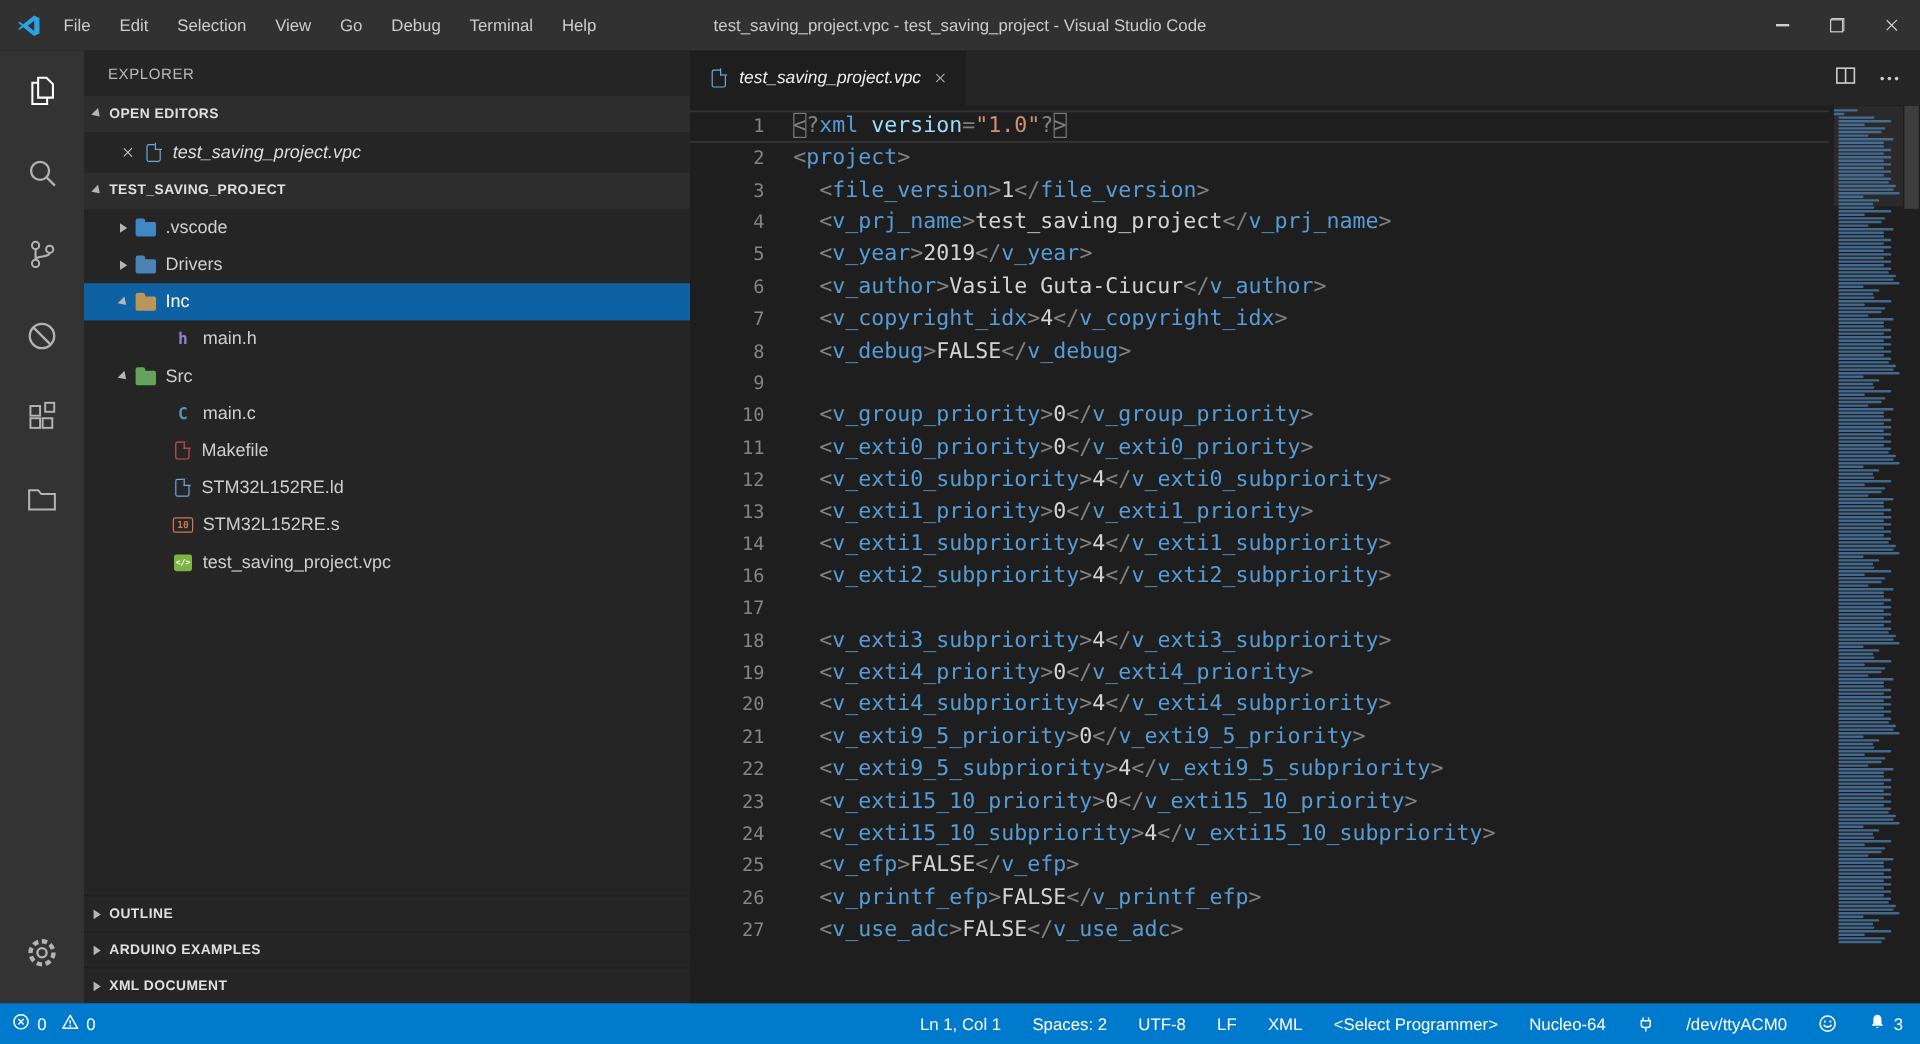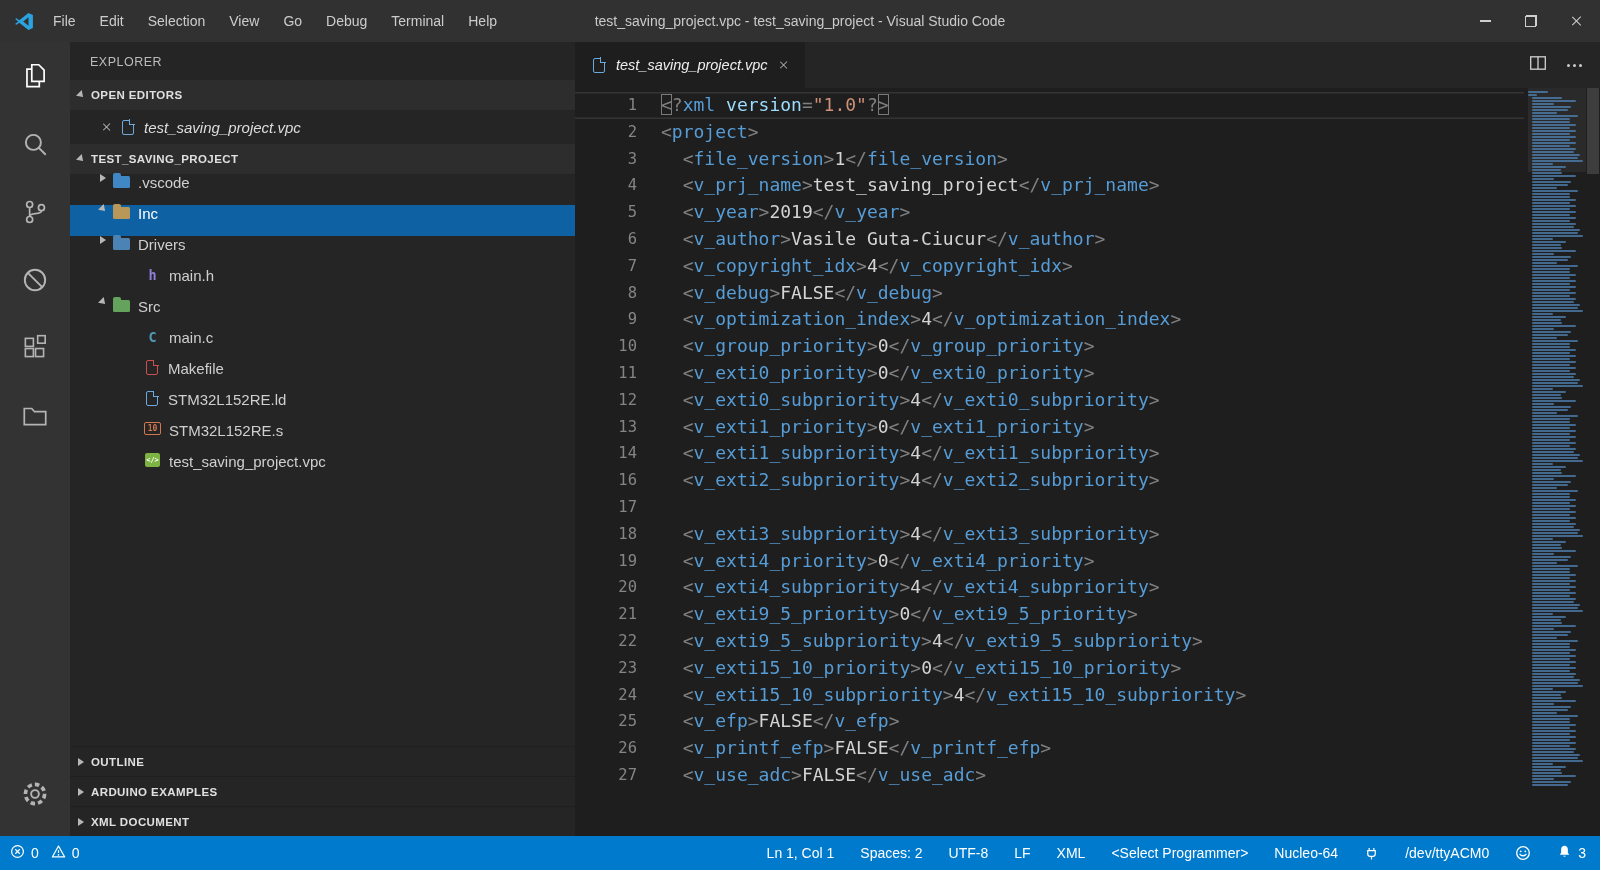--- a/index.html
+++ b/index.html
@@ -40,21 +40,21 @@
   .sidebar-title{height:38px;line-height:40px;padding-left:20px;font-size:12.5px;color:#bbbbbb;letter-spacing:.5px}
   .section-header{height:30px;display:flex;align-items:center;padding-left:8px;background:#2d2d2e;
     font-size:11.5px;font-weight:bold;color:#e0e0e0;letter-spacing:.4px}
   .section-header.plain{background:transparent;border-top:1px solid #1f1f1f}
   .tw{width:0;height:0;display:inline-block;border-top:4.5px solid transparent;border-bottom:4.5px solid transparent;
     border-left:6px solid #b6b6b6;margin-right:7px;flex:0 0 auto}
   .tw.expanded{transform:rotate(45deg)}
   .oe-item{height:34px;display:flex;align-items:center;padding-left:30px;font-size:15px;color:#dddddd}
   .oe-item .name{font-style:italic;margin-left:8px}
   .tree{display:flex;flex-direction:column}
-  .tree-row{height:31px;display:flex;align-items:flex-start;font-size:15px;color:#cfcfcf;cursor:pointer}
+  .tree-row{height:31px;display:flex;align-items:center;font-size:15px;color:#cfcfcf;cursor:pointer}
   .tree-row.folder{padding-left:30px}
   .tree-row.file{padding-left:74px}
   .tree-row.selected{background:#0e62a3;color:#ffffff}
   .tree-label{margin-left:8px;white-space:nowrap}
   .sidebar-fill{flex:1}
   .sidebar-bottom .section-header{height:30px}
 
   
   .folder-icon{position:relative;width:17px;height:12px;background:var(--fc,#3f87c5);border-radius:1.5px;flex:0 0 auto;margin-top:2px}
   .folder-icon::before{content:"";position:absolute;top:-3px;left:0;width:8px;height:4px;background:var(--fc,#3f87c5);border-radius:2px 2px 0 0}
@@ -206,29 +206,29 @@
         <span class="tw expanded"></span>
         <span>TEST_SAVING_PROJECT</span>
       </div>
 
       <div class="tree">
         <div class="tree-row folder">
           <span class="tw"></span>
           <span class="folder-icon" style="--fc:#3f87c5"></span>
           <span class="tree-label">.vscode</span>
         </div>
+        <div class="tree-row folder">
+          <span class="tw"></span>
+          <span class="folder-icon" style="--fc:#4b84b4"></span>
+          <span class="tree-label">Drivers</span>
+        </div>
         <div class="tree-row folder selected">
           <span class="tw expanded"></span>
           <span class="folder-icon" style="--fc:#b99759"></span>
           <span class="tree-label">Inc</span>
-        </div>
-        <div class="tree-row folder">
-          <span class="tw"></span>
-          <span class="folder-icon" style="--fc:#4b84b4"></span>
-          <span class="tree-label">Drivers</span>
         </div>
         <div class="tree-row file">
           <span class="letter-icon" style="color:#8f7ed6">h</span>
           <span class="tree-label">main.h</span>
         </div>
         <div class="tree-row folder">
           <span class="tw expanded"></span>
           <span class="folder-icon" style="--fc:#63a35c"></span>
           <span class="tree-label">Src</span>
         </div>
@@ -297,21 +297,21 @@
       <div class="editor">
         <div class="code">
             <div class="cl current"><span class="ln">1</span><span class="lc"><span class="tk p boxed">&lt;</span><span class="tk p">?</span><span class="tk tag">xml</span><span class="tk plain"> </span><span class="tk attr">version</span><span class="tk p">=</span><span class="tk str">"1.0"</span><span class="tk p">?</span><span class="tk p boxed">&gt;</span></span></div>
             <div class="cl"><span class="ln">2</span><span class="lc"><span class="tk p">&lt;</span><span class="tk tag">project</span><span class="tk p">&gt;</span></span></div>
             <div class="cl"><span class="ln">3</span><span class="lc"><span class="tk plain">  </span><span class="tk p">&lt;</span><span class="tk tag">file_version</span><span class="tk p">&gt;</span><span class="tk txt">1</span><span class="tk p">&lt;/</span><span class="tk tag">file_version</span><span class="tk p">&gt;</span></span></div>
             <div class="cl"><span class="ln">4</span><span class="lc"><span class="tk plain">  </span><span class="tk p">&lt;</span><span class="tk tag">v_prj_name</span><span class="tk p">&gt;</span><span class="tk txt">test_saving_project</span><span class="tk p">&lt;/</span><span class="tk tag">v_prj_name</span><span class="tk p">&gt;</span></span></div>
             <div class="cl"><span class="ln">5</span><span class="lc"><span class="tk plain">  </span><span class="tk p">&lt;</span><span class="tk tag">v_year</span><span class="tk p">&gt;</span><span class="tk txt">2019</span><span class="tk p">&lt;/</span><span class="tk tag">v_year</span><span class="tk p">&gt;</span></span></div>
             <div class="cl"><span class="ln">6</span><span class="lc"><span class="tk plain">  </span><span class="tk p">&lt;</span><span class="tk tag">v_author</span><span class="tk p">&gt;</span><span class="tk txt">Vasile Guta-Ciucur</span><span class="tk p">&lt;/</span><span class="tk tag">v_author</span><span class="tk p">&gt;</span></span></div>
             <div class="cl"><span class="ln">7</span><span class="lc"><span class="tk plain">  </span><span class="tk p">&lt;</span><span class="tk tag">v_copyright_idx</span><span class="tk p">&gt;</span><span class="tk txt">4</span><span class="tk p">&lt;/</span><span class="tk tag">v_copyright_idx</span><span class="tk p">&gt;</span></span></div>
             <div class="cl"><span class="ln">8</span><span class="lc"><span class="tk plain">  </span><span class="tk p">&lt;</span><span class="tk tag">v_debug</span><span class="tk p">&gt;</span><span class="tk txt">FALSE</span><span class="tk p">&lt;/</span><span class="tk tag">v_debug</span><span class="tk p">&gt;</span></span></div>
-            <div class="cl"><span class="ln">9</span><span class="lc"><span class="tk plain">  </span><span class="tk p">&lt;</span><span class="tk tag">v_optimization_index</span><span class="tk p">&gt;</span><span class="tk txt">4</span><span class="tk p">&lt;/</span><span class="tk tag">v_optimization_index</span><span class="tk p">&gt;</span></span></div>
+            <div class="cl"><span class="ln">9</span></div>
             <div class="cl"><span class="ln">10</span><span class="lc"><span class="tk plain">  </span><span class="tk p">&lt;</span><span class="tk tag">v_group_priority</span><span class="tk p">&gt;</span><span class="tk txt">0</span><span class="tk p">&lt;/</span><span class="tk tag">v_group_priority</span><span class="tk p">&gt;</span></span></div>
             <div class="cl"><span class="ln">11</span><span class="lc"><span class="tk plain">  </span><span class="tk p">&lt;</span><span class="tk tag">v_exti0_priority</span><span class="tk p">&gt;</span><span class="tk txt">0</span><span class="tk p">&lt;/</span><span class="tk tag">v_exti0_priority</span><span class="tk p">&gt;</span></span></div>
             <div class="cl"><span class="ln">12</span><span class="lc"><span class="tk plain">  </span><span class="tk p">&lt;</span><span class="tk tag">v_exti0_subpriority</span><span class="tk p">&gt;</span><span class="tk txt">4</span><span class="tk p">&lt;/</span><span class="tk tag">v_exti0_subpriority</span><span class="tk p">&gt;</span></span></div>
             <div class="cl"><span class="ln">13</span><span class="lc"><span class="tk plain">  </span><span class="tk p">&lt;</span><span class="tk tag">v_exti1_priority</span><span class="tk p">&gt;</span><span class="tk txt">0</span><span class="tk p">&lt;/</span><span class="tk tag">v_exti1_priority</span><span class="tk p">&gt;</span></span></div>
             <div class="cl"><span class="ln">14</span><span class="lc"><span class="tk plain">  </span><span class="tk p">&lt;</span><span class="tk tag">v_exti1_subpriority</span><span class="tk p">&gt;</span><span class="tk txt">4</span><span class="tk p">&lt;/</span><span class="tk tag">v_exti1_subpriority</span><span class="tk p">&gt;</span></span></div>
             <div class="cl"><span class="ln">16</span><span class="lc"><span class="tk plain">  </span><span class="tk p">&lt;</span><span class="tk tag">v_exti2_subpriority</span><span class="tk p">&gt;</span><span class="tk txt">4</span><span class="tk p">&lt;/</span><span class="tk tag">v_exti2_subpriority</span><span class="tk p">&gt;</span></span></div>
             <div class="cl"><span class="ln">17</span></div>
             <div class="cl"><span class="ln">18</span><span class="lc"><span class="tk plain">  </span><span class="tk p">&lt;</span><span class="tk tag">v_exti3_subpriority</span><span class="tk p">&gt;</span><span class="tk txt">4</span><span class="tk p">&lt;/</span><span class="tk tag">v_exti3_subpriority</span><span class="tk p">&gt;</span></span></div>
             <div class="cl"><span class="ln">19</span><span class="lc"><span class="tk plain">  </span><span class="tk p">&lt;</span><span class="tk tag">v_exti4_priority</span><span class="tk p">&gt;</span><span class="tk txt">0</span><span class="tk p">&lt;/</span><span class="tk tag">v_exti4_priority</span><span class="tk p">&gt;</span></span></div>
             <div class="cl"><span class="ln">20</span><span class="lc"><span class="tk plain">  </span><span class="tk p">&lt;</span><span class="tk tag">v_exti4_subpriority</span><span class="tk p">&gt;</span><span class="tk txt">4</span><span class="tk p">&lt;/</span><span class="tk tag">v_exti4_subpriority</span><span class="tk p">&gt;</span></span></div>

